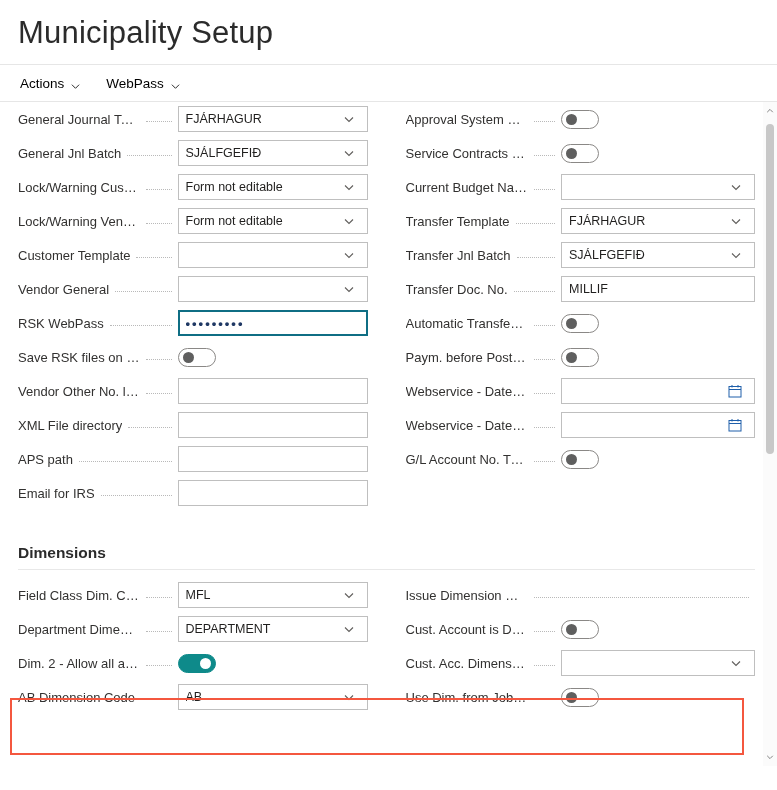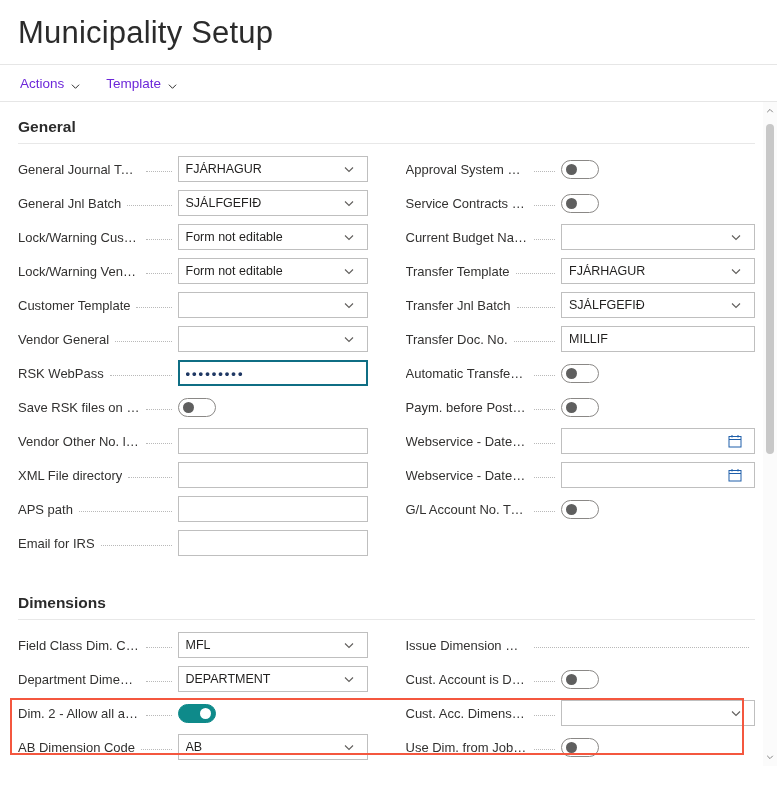--- a/index.html
+++ b/index.html
@@ -34,21 +34,21 @@
     display: flex;
     align-items: center;
     padding-left: 18px;
     margin-top: 8px;
     box-sizing: border-box;
   }
   .cmd-item {
     display: flex;
     align-items: center;
     font-size: 13.5px;
-    color: #6d28d9;
+    color: #000000;
     margin-right: 22px;
     cursor: pointer;
     height: 28px;
     padding: 0 2px;
   }
   .cmd-item .caret {
     margin-left: 7px;
     display: inline-block;
     width: 9px;
     height: 9px;
@@ -232,33 +232,32 @@
 <div class="command-bar">
   <div class="cmd-item">
     <span>Actions</span>
     <span class="caret">
       <svg viewBox="0 0 10 10" width="9" height="9">
           <path d="M1 3 L5 7 L9 3" fill="none" stroke="#2b2b2b" stroke-width="1.1"></path>
         </svg>
     </span>
   </div>
   <div class="cmd-item">
-    <span>Template</span>
+    <span>WebPass</span>
     <span class="caret">
       <svg viewBox="0 0 10 10" width="9" height="9">
           <path d="M1 3 L5 7 L9 3" fill="none" stroke="#2b2b2b" stroke-width="1.1"></path>
         </svg>
     </span>
   </div>
 </div>
 
 <div class="content">
 
   <div class="section">
-    <div class="section-header">General</div>
     <div class="grid">
 
       <div class="col">
 
         <div class="field-row">
           <span class="field-label">General Journal Temp...</span>
           <span class="dots"></span>
           <div class="ctrl">
             <div class="input-box">
               <span class="val">FJÁRHAGUR</span>

